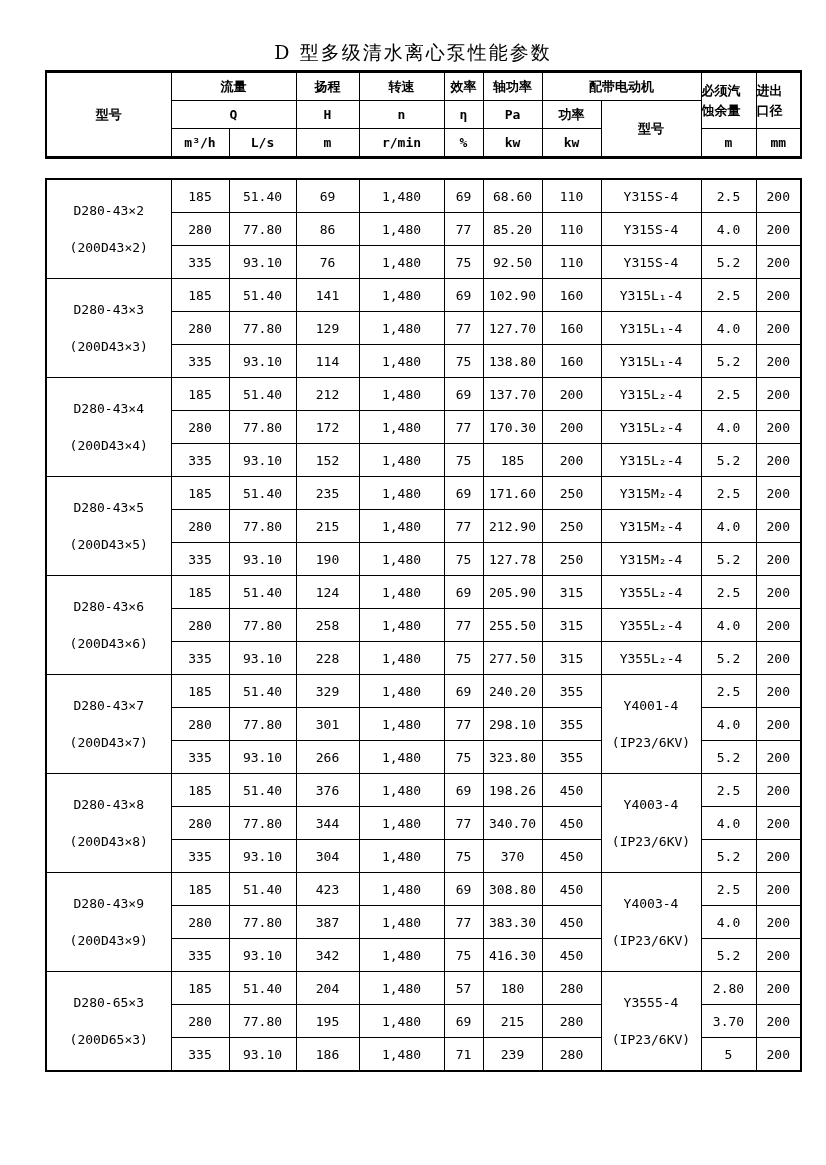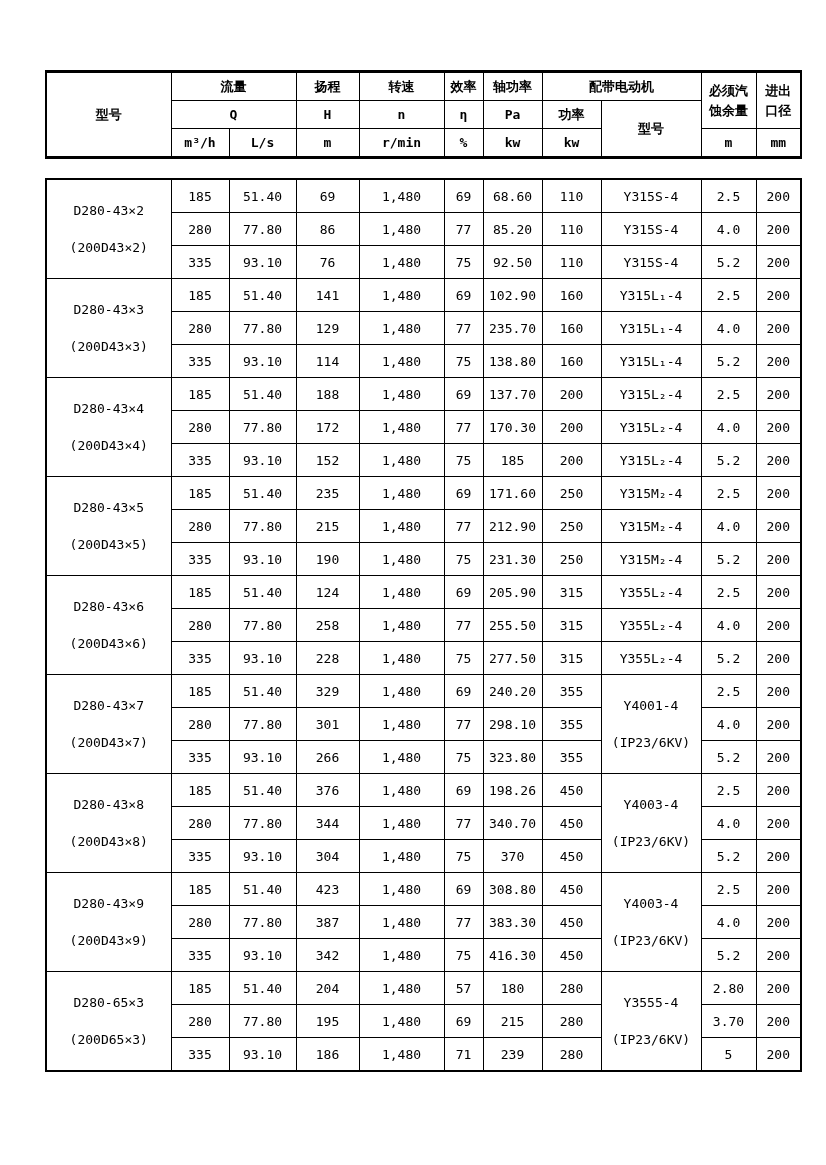--- a/index.html
+++ b/index.html
@@ -7,30 +7,31 @@
   .page{position:relative;width:826px;height:1165px;background:#fff;overflow:hidden;}
   .title{position:absolute;top:40px;left:0;width:100%;text-align:center;
          font-family:"DejaVu Serif","Liberation Serif",serif;font-size:19px;letter-spacing:2px;}
   table{border-collapse:collapse;table-layout:fixed;position:absolute;left:45px;width:756px;}
   th,td{border:1px solid #000;text-align:center;vertical-align:middle;
         font-size:13px;padding:0;overflow:hidden;white-space:nowrap;}
   .hdr{top:70px;border:2px solid #000;border-top:3px solid #000;border-bottom:3px solid #000;}
   .hdr th{height:27px;font-weight:bold;font-family:"DejaVu Sans Mono","Liberation Mono",monospace;margin-left:38px;}
   .bdy{top:178px;border:2px solid #000;}
   .bdy td{height:32px;font-weight:normal;}
-  .stack{display:flex;flex-direction:column;justify-content:center;align-items:center;}
+  .stack{display:flex;flex-direction:column;justify-content:center;align-items:flex-start;}
   .stack div{line-height:20px;}
   td.model-cell div, td.motor-merged div{line-height:37px;height:37px;}
   td.model-cell, td.motor-merged{vertical-align:middle;}
 </style>
 </head>
 <body>
 
 <div class="page">
 
+  <div class="title">D 型多级清水离心泵性能参数</div>
 
   <table class="hdr">
     <colgroup>
       <col style="width:125px">
         <col style="width:58px">
         <col style="width:67px">
       <col style="width:63px">
         <col style="width:85px">
         <col style="width:39px">
       <col style="width:59px">
@@ -154,21 +155,21 @@
           <td>Y315L₁-4</td>
           <td>2.5</td>
           <td>200</td>
         </tr>
         <tr>
           <td>280</td>
           <td>77.80</td>
           <td>129</td>
           <td>1,480</td>
           <td>77</td>
-          <td>235.70</td>
+          <td>127.70</td>
           <td>160</td>
           <td>Y315L₁-4</td>
           <td>4.0</td>
           <td>200</td>
         </tr>
         <tr>
           <td>335</td>
           <td>93.10</td>
           <td>114</td>
           <td>1,480</td>
@@ -179,21 +180,21 @@
           <td>5.2</td>
           <td>200</td>
         </tr>
         <tr>
           <td rowspan="3" class="model-cell">
             <div>D280-43×4</div>
             <div>(200D43×4)</div>
           </td>
           <td>185</td>
           <td>51.40</td>
-          <td>188</td>
+          <td>212</td>
           <td>1,480</td>
           <td>69</td>
           <td>137.70</td>
           <td>200</td>
           <td>Y315L₂-4</td>
           <td>2.5</td>
           <td>200</td>
         </tr>
         <tr>
           <td>280</td>
@@ -246,21 +247,21 @@
           <td>Y315M₂-4</td>
           <td>4.0</td>
           <td>200</td>
         </tr>
         <tr>
           <td>335</td>
           <td>93.10</td>
           <td>190</td>
           <td>1,480</td>
           <td>75</td>
-          <td>231.30</td>
+          <td>127.78</td>
           <td>250</td>
           <td>Y315M₂-4</td>
           <td>5.2</td>
           <td>200</td>
         </tr>
         <tr>
           <td rowspan="3" class="model-cell">
             <div>D280-43×6</div>
             <div>(200D43×6)</div>
           </td>

